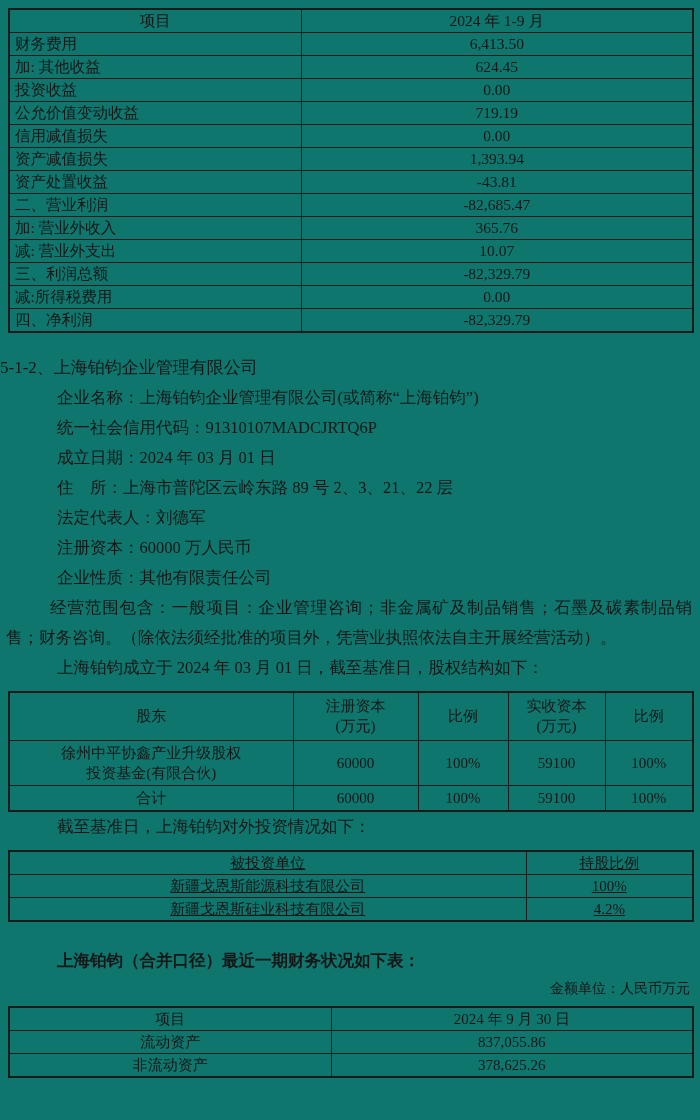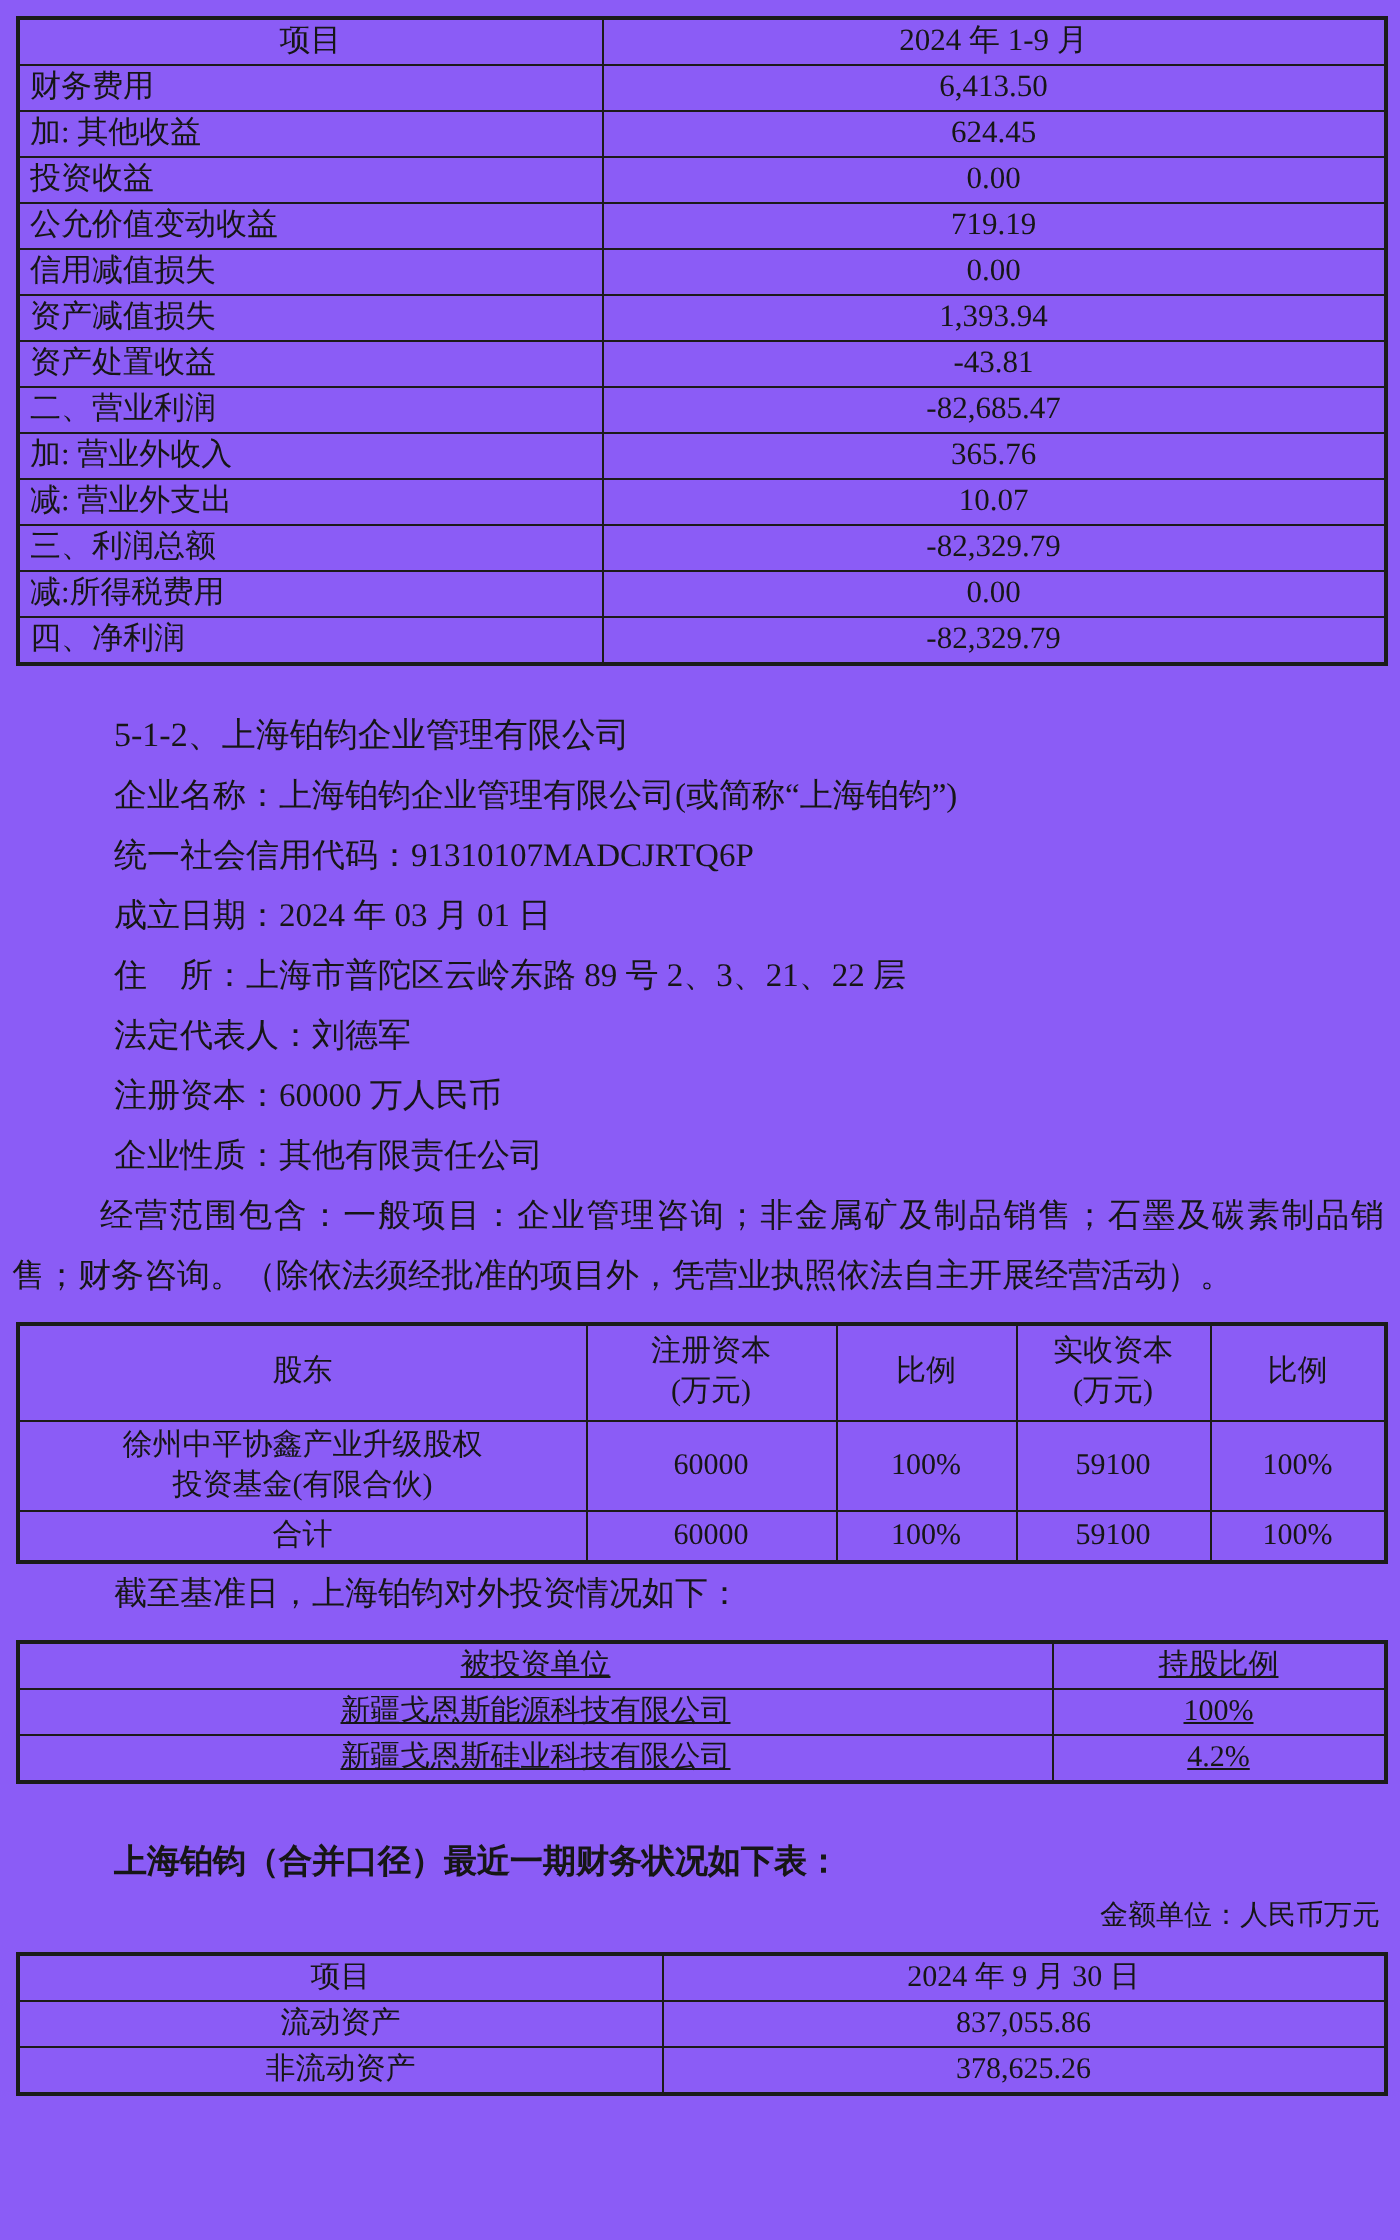--- a/index.html
+++ b/index.html
@@ -1,21 +1,21 @@
 <!DOCTYPE html>
 <html lang="zh"><head>
 <meta charset="utf-8">
 <style>
   * { margin:0; padding:0; box-sizing:border-box; }
   html,body { background:#ffffff; }
   .page {
     position:relative;
     width:700px; height:1120px;
     margin:0;
-    background:#8b5cf6;
+    background:#0f766e;
     font-family:"Liberation Serif","DejaVu Serif",serif;
     color:#161616;
     overflow:hidden;
   }
   table.tbl {
     border-collapse:collapse;
     margin-left:8px;
     width:684px;
     table-layout:fixed;
     border:2px solid #1b1b1b;
@@ -28,21 +28,21 @@
     padding:1px 3px;
     line-height:20px;
   }
   
   .t-income { margin-top:8px; font-size:15.5px; }
   .t-income th { height:22px; }
   .t-income td { height:20px; }
   .t-income tbody td:first-child { text-align:left; padding-left:5px; }
 
   .heading {
-    margin-top:20px; padding-left:57px;
+    margin-top:20px; 
     font-size:17px; line-height:30px;
   }
   .info-line {
     padding-left:57px;
     font-size:16.5px; line-height:30px;
   }
   .para {
     margin-left:6px; margin-right:8px;
     font-size:16.5px; line-height:30px;
     text-indent:44px; text-align:justify;
@@ -147,20 +147,21 @@
     <div class="info-line">统一社会信用代码：91310107MADCJRTQ6P</div>
     <div class="info-line">成立日期：2024 年 03 月 01 日</div>
     <div class="info-line">住　所：上海市普陀区云岭东路 89 号 2、3、21、22 层</div>
     <div class="info-line">法定代表人：刘德军</div>
     <div class="info-line">注册资本：60000 万人民币</div>
     <div class="info-line">企业性质：其他有限责任公司</div>
   </div>
 
   <p class="para">经营范围包含：一般项目：企业管理咨询；非金属矿及制品销售；石墨及碳素制品销售；财务咨询。（除依法须经批准的项目外，凭营业执照依法自主开展经营活动）。</p>
 
+  <div class="stmt">上海铂钧成立于 2024 年 03 月 01 日，截至基准日，股权结构如下：</div>
 
   <table class="tbl t-equity">
     <colgroup>
       <col style="width:284px">
         <col style="width:125px">
         <col style="width:90px">
       <col style="width:97px">
         <col style="width:88px">
     </colgroup>
     <thead>

